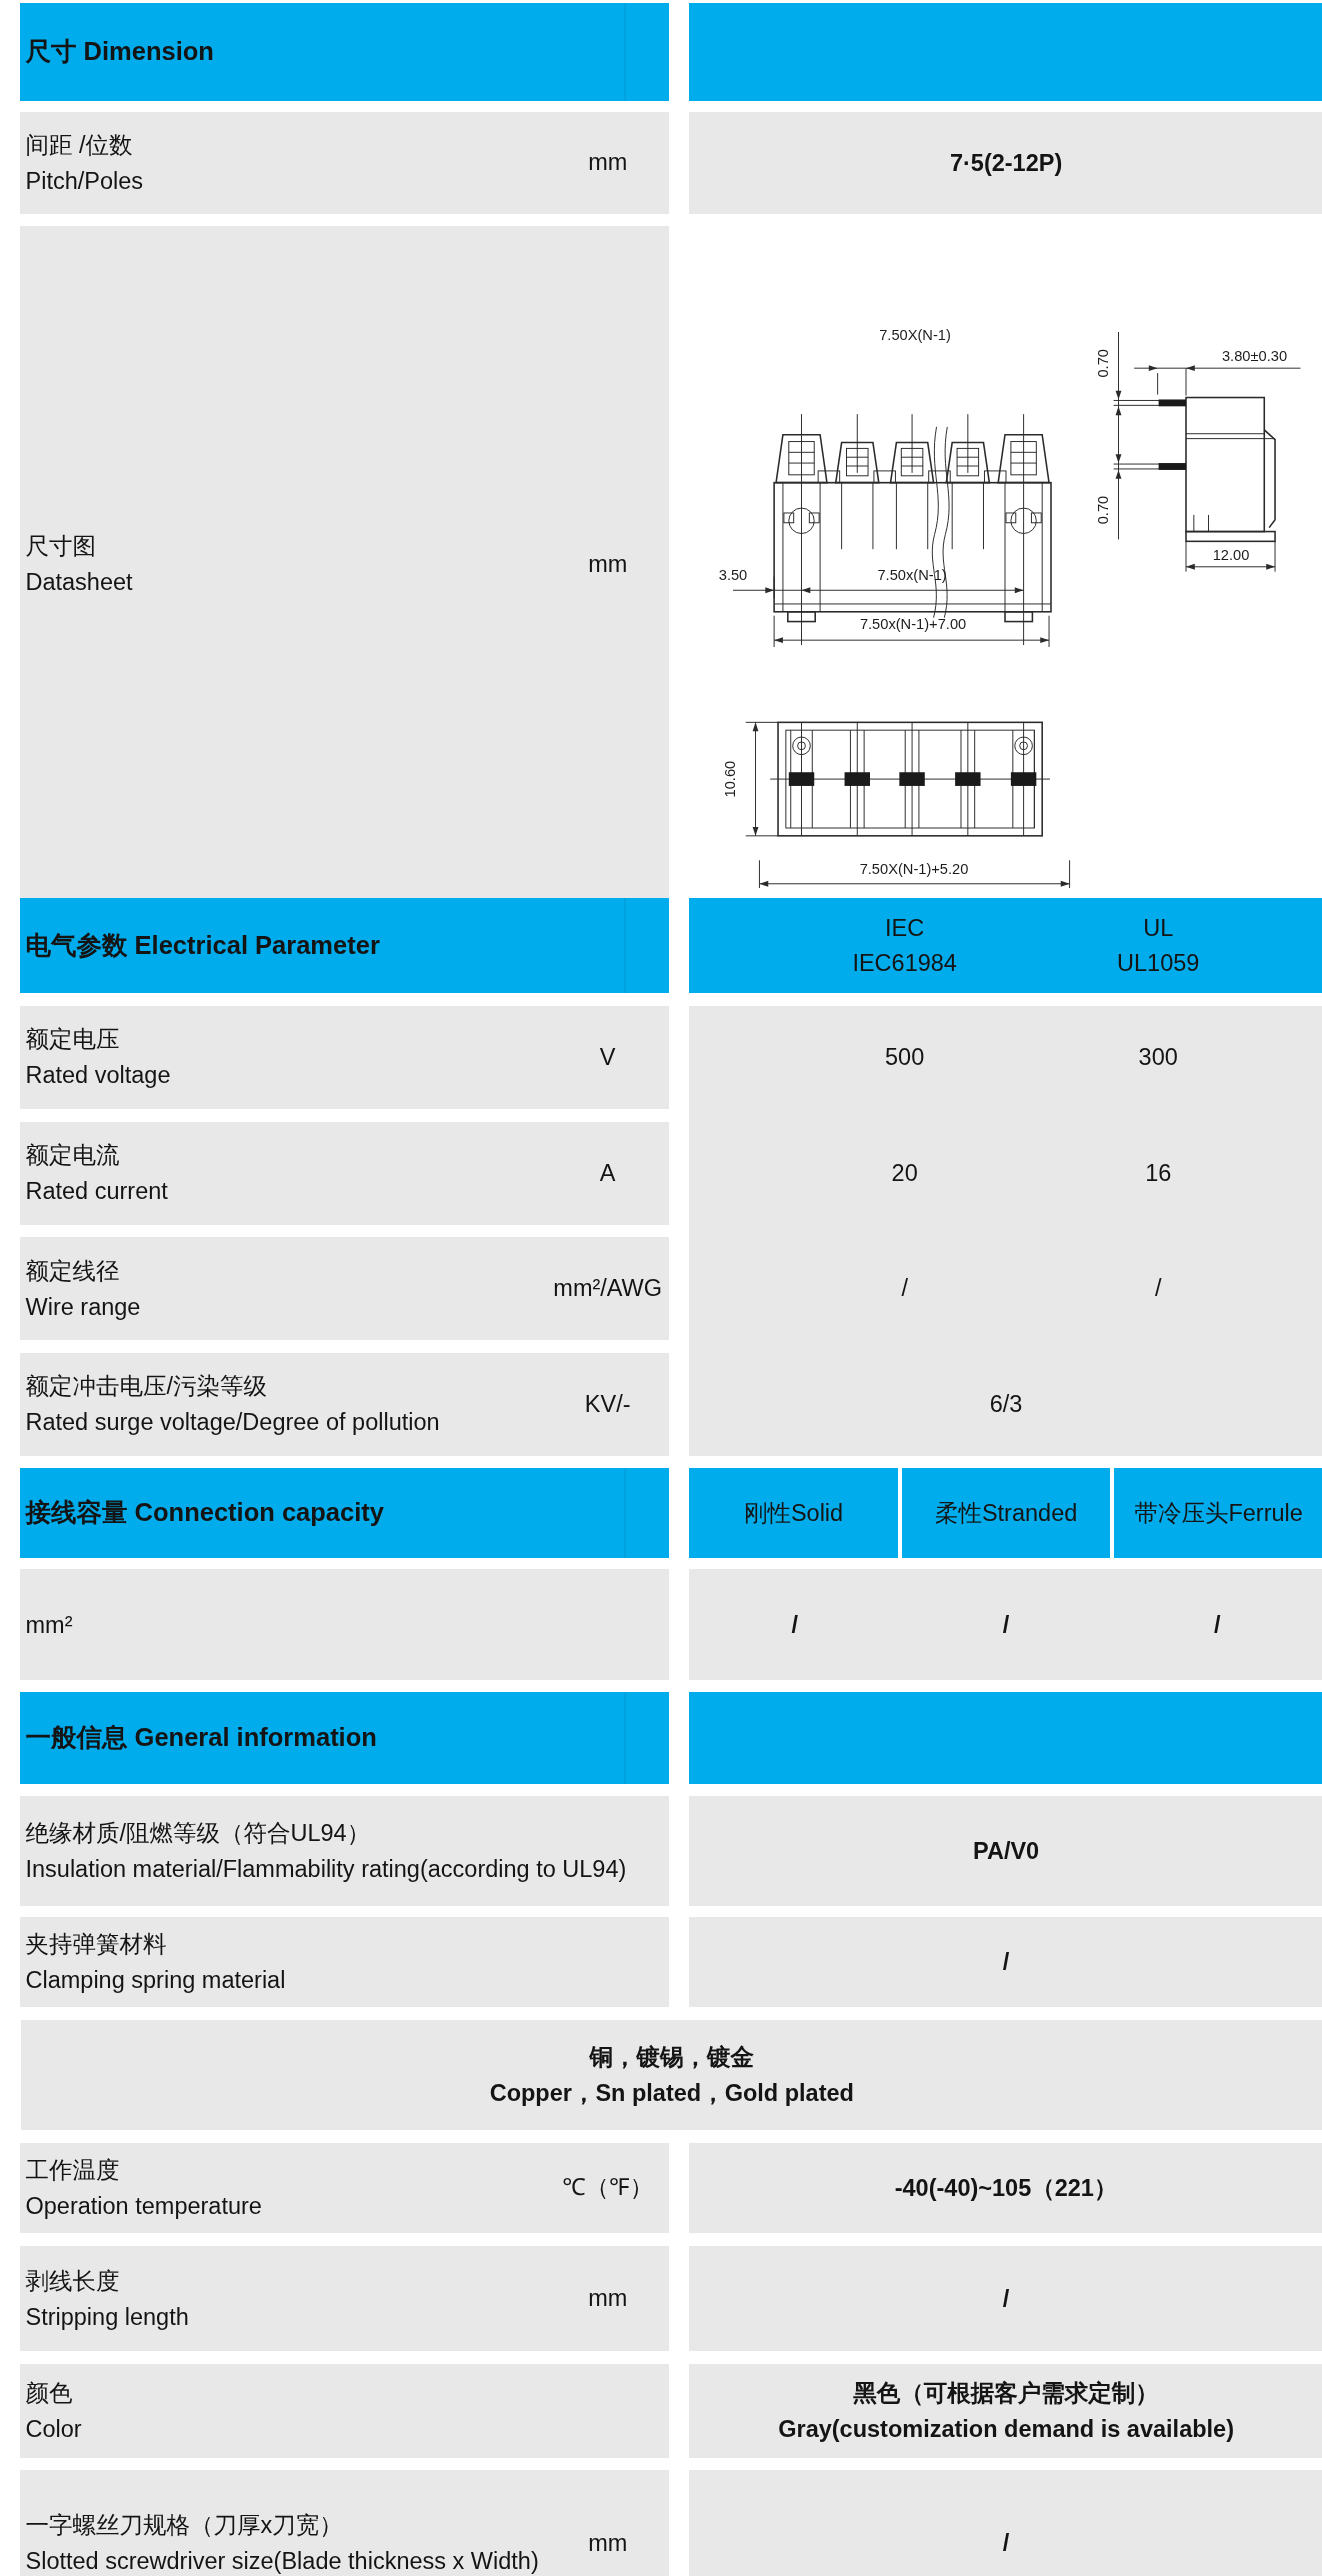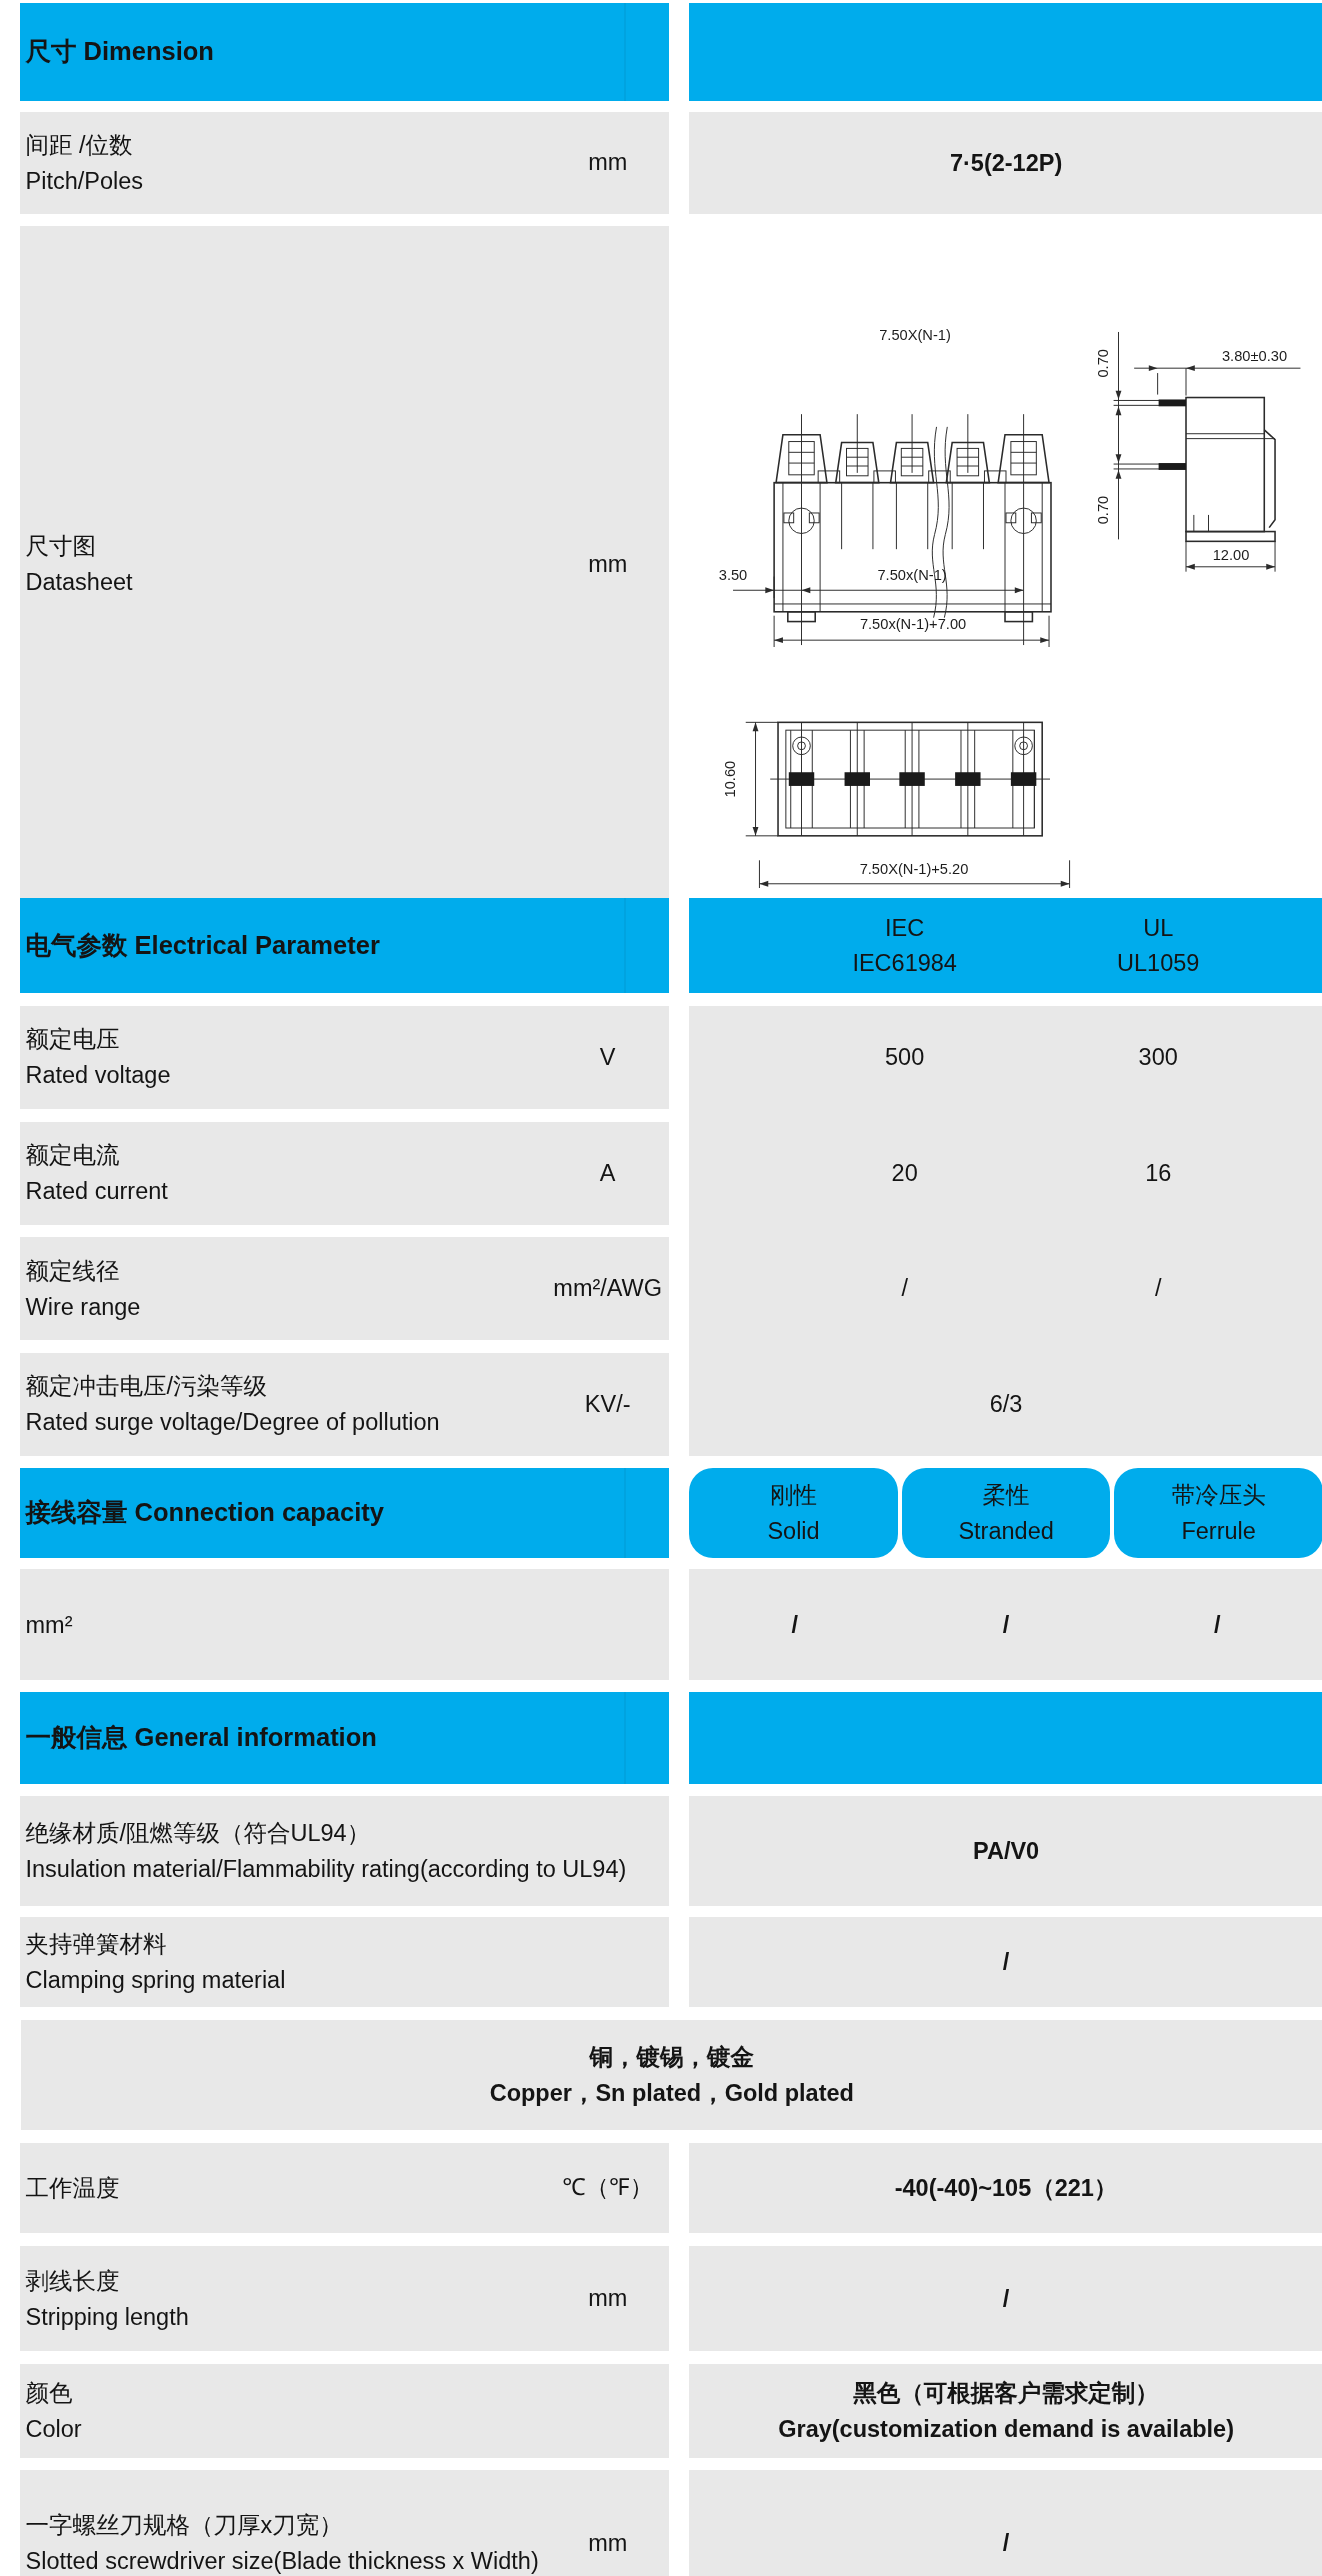--- a/index.html
+++ b/index.html
@@ -16,22 +16,22 @@
   .rgap{width:20.6px;}
   .rcell{flex:1;background:#E8E8E8;display:flex;flex-direction:column;align-items:center;justify-content:center;
          font-size:23.5px;line-height:36px;text-align:center;font-weight:bold;}
   .rcell.thirds{display:grid;grid-template-columns:1fr 1fr 1fr;align-items:center;}
   
   .hdr-left{margin-left:19.6px;width:649px;background:#00ACEC;display:flex;align-items:center;position:relative;}
   .hdr-left .t{font-weight:700;font-size:25.5px;padding-left:5.9px;}
   .seam{position:absolute;left:604px;top:0;bottom:0;width:2px;background:rgba(0,0,0,0.05);}
   .hdr-right{margin-left:20.6px;flex:1;background:#00ACEC;position:relative;}
   .hdr-right.split{display:flex;background:#ffffff;gap:3.9px;}
-  .ccol{flex:1;background:#00ACEC;display:flex;flex-direction:column;align-items:center;justify-content:center;
-        font-size:23.5px;line-height:36px;border-radius:24px;}
+  .ccol{flex:1;background:#00ACEC;display:flex;flex-direction:row;align-items:center;justify-content:center;
+        font-size:23.5px;line-height:36px;}
   
   .c1,.c2{position:absolute;top:0;height:100%;width:40%;display:flex;flex-direction:column;
           align-items:center;justify-content:center;font-size:23.5px;line-height:35px;text-align:center;}
   .c1{left:14%;} .c2{left:54%;}
   
   .elec-left{margin-left:19.6px;width:649px;display:flex;flex-direction:column;}
   .elec-left .lcell{margin-left:0;height:103px;margin-bottom:12.7px;}
   .elec-left .lcell:last-child{margin-bottom:0;}
   .elec-right{flex:1;background:#E8E8E8;display:flex;flex-direction:column;}
   .vrow{height:103px;margin-bottom:12.7px;position:relative;display:flex;align-items:center;justify-content:center;
@@ -384,20 +384,21 @@
   <div class="rcell">
     <div>铜，镀锡，镀金</div>
     <div>Copper，Sn plated，Gold plated</div>
   </div>
 </div>
 
 <div class="row" style="height:90px;margin-bottom:13.7px">
   <div class="lcell">
     <div class="lbl">
       <div>工作温度</div>
+      <div>Operation temperature</div>
     </div>
     <div class="unit">℃（℉）</div>
   </div>
   <div class="rgap"></div>
   <div class="rcell">-40(-40)~105（221）</div>
 </div>
 
 <div class="row" style="height:105px;margin-bottom:12.7px">
   <div class="lcell">
     <div class="lbl">

